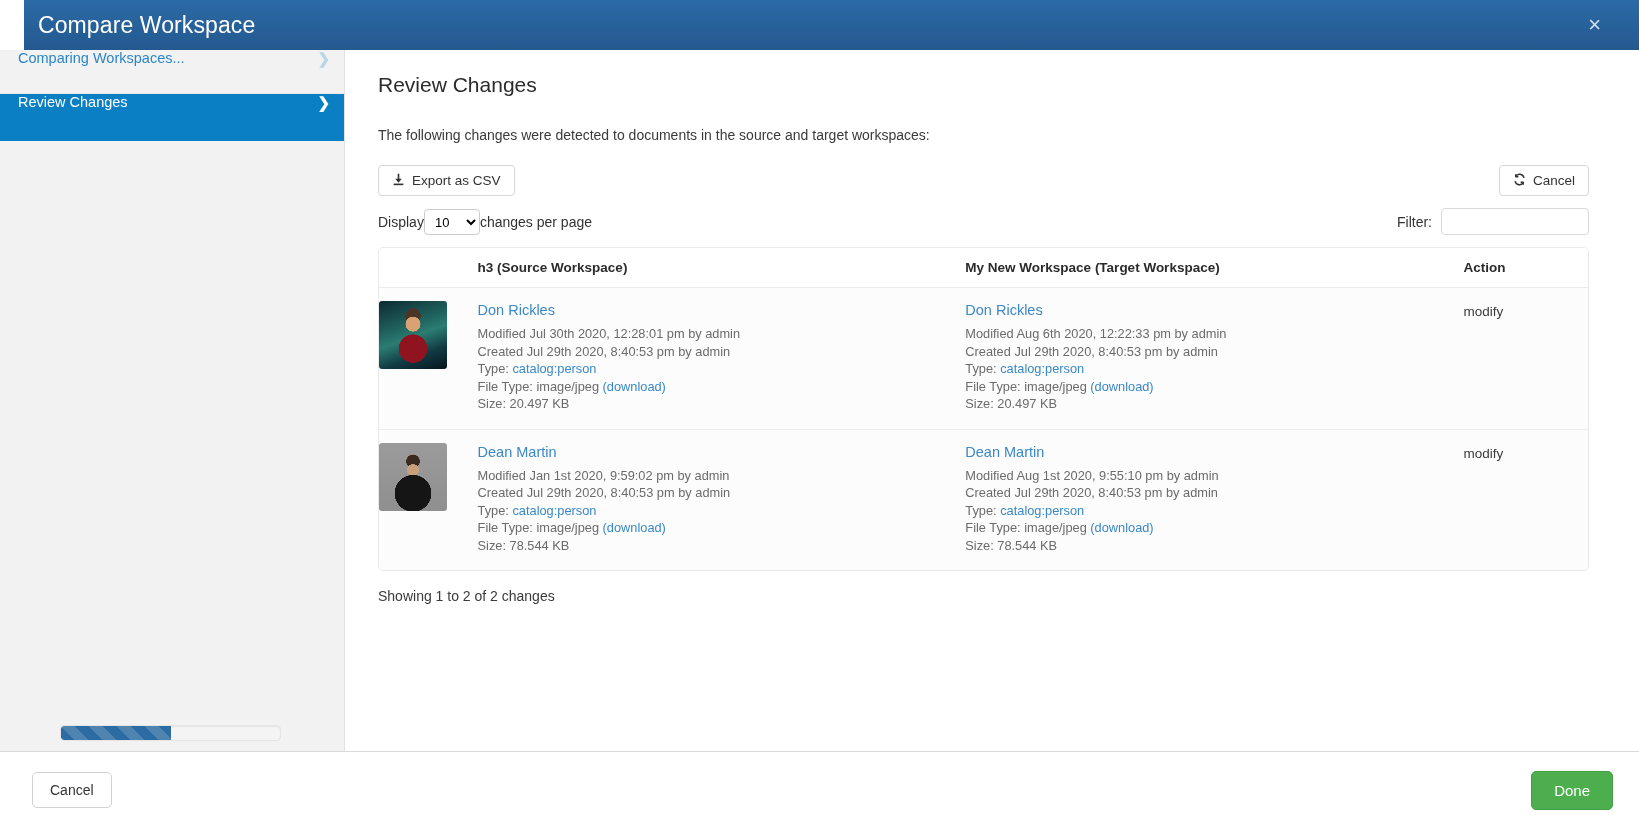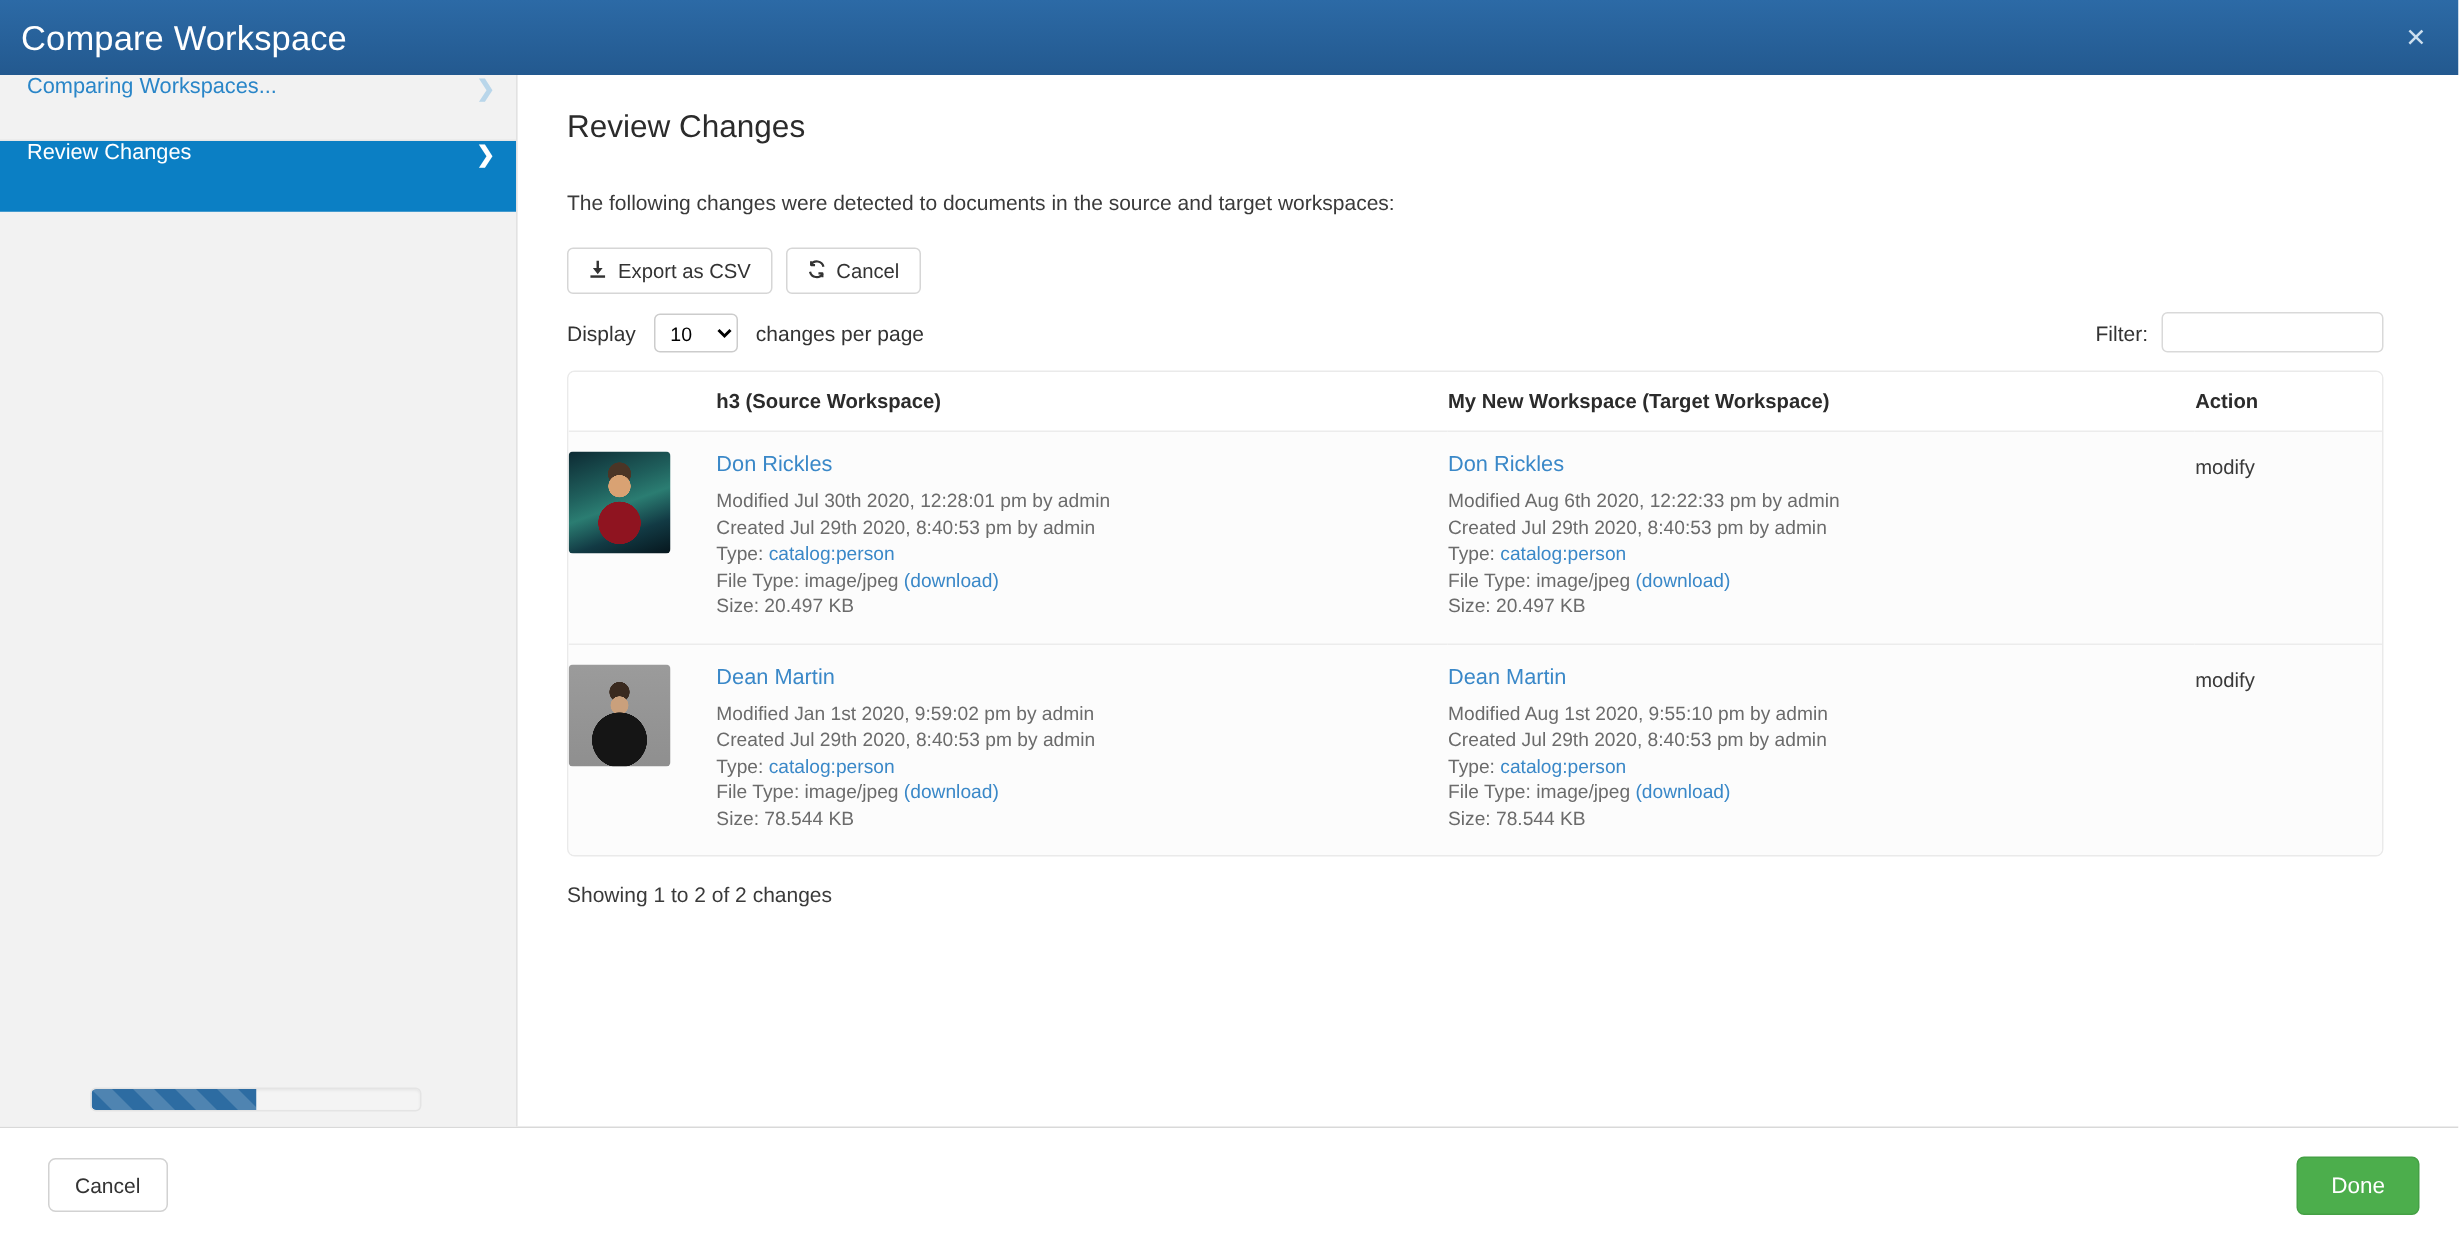--- a/index.html
+++ b/index.html
@@ -15,22 +15,23 @@
     width: 1639px; height: 828px;
     display: flex; flex-direction: column;
     background: #ffffff;
   }
 
   
   .titlebar {
     height: 50px; flex: 0 0 50px;
     background: linear-gradient(180deg, #2c6aa6 0%, #23598f 100%);
     display: flex; align-items: center;
-    padding: 0 18px 0 14px;
+    padding: 0 34px 0 14px;
     color: #ffffff;
+    margin-left: 24px;
   }
   .titlebar-title {
     font-size: 23px;
     font-weight: 400;
     letter-spacing: .1px;
     line-height: 1;
     flex: 1 1 auto;
   }
   .close-icon {
     font-size: 22px;
@@ -110,21 +111,21 @@
     margin: 0 0 30px 0;
     line-height: 1.2;
   }
   .intro {
     font-size: 14px;
     color: #3a3a3a;
     margin: 0 0 22px 0;
   }
 
   .toolbar-row {
-    display: flex; justify-content: flex-start; align-items: center;
+    display: flex; justify-content: space-between; align-items: center;
     gap: 9px;
     margin-bottom: 12px;
   }
   .btn {
     font-family: "Liberation Sans", sans-serif;
     font-size: 13.5px;
     color: #333;
     background: #ffffff;
     border: 1px solid #d6d6d6;
     border-radius: 4px;
@@ -132,21 +133,21 @@
     cursor: pointer;
     display: inline-flex; align-items: center; gap: 7px;
     line-height: 1;
   }
   .ic { display: inline-block; line-height: 1; font-size: 13px; }
 
   .controls-row {
     display: flex; align-items: center; justify-content: space-between;
     margin-bottom: 12px;
   }
-  .display-group { display: flex; align-items: center; gap: 12px; font-size: 14px; color: #333; }
+  .display-group { display: flex; align-items: center; gap: 0; font-size: 14px; color: #333; }
   .display-select {
     font-family: "Liberation Sans", sans-serif;
     font-size: 13px;
     padding: 4px 6px;
     border: 1px solid #ccc;
     border-radius: 4px;
     background: #fff;
     color: #000000;
     height: 26px;
     width: 56px;

